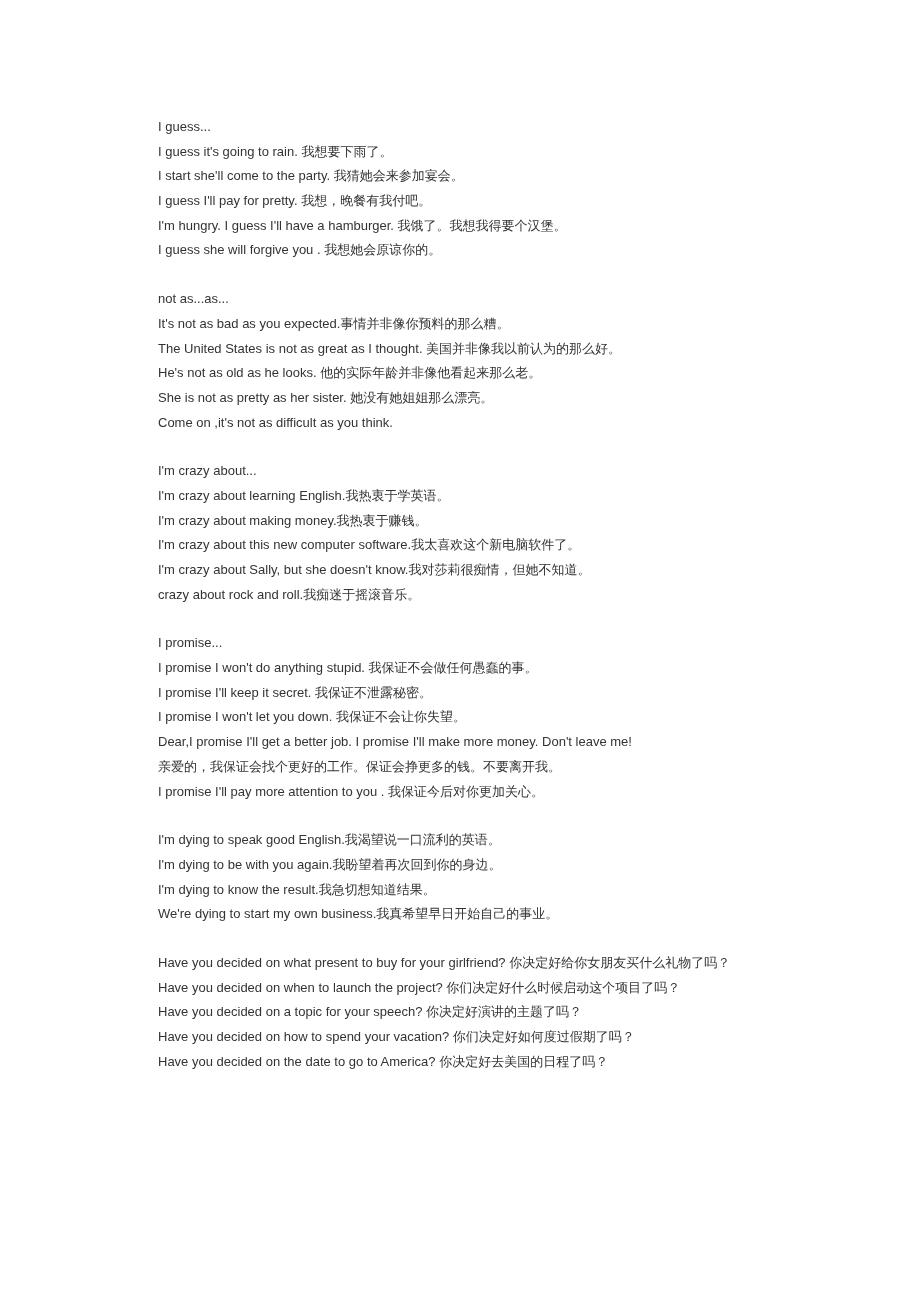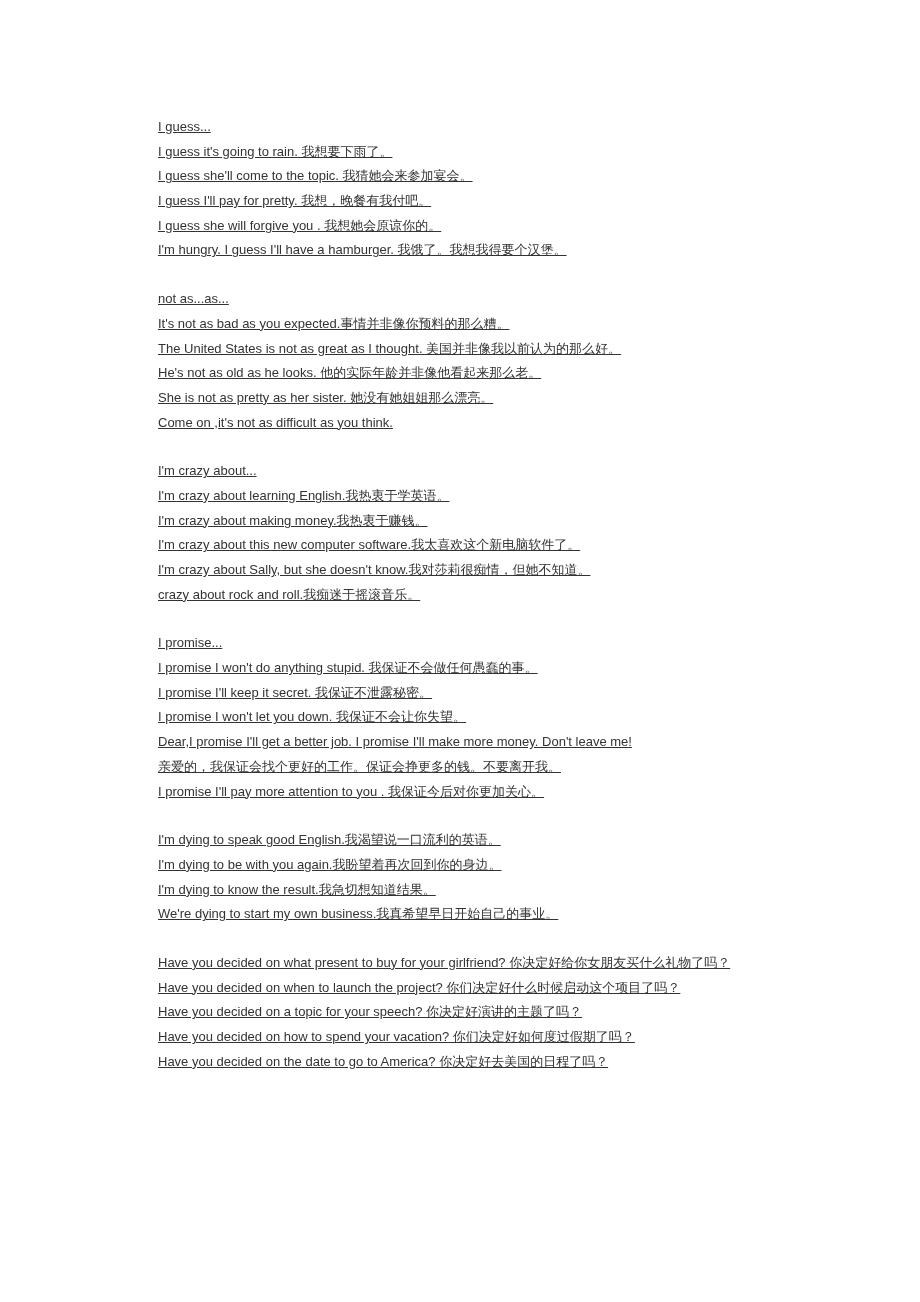--- a/index.html
+++ b/index.html
@@ -7,33 +7,33 @@
       width: 920px;
       min-height: 1302px;
       background: #ffffff;
       font-family: Arial, "Microsoft YaHei", sans-serif;
       font-size: 13px;
       color: #333333;
       padding: 115px 158px 60px 158px;
       line-height: 1.9;
     }
     .section { margin-bottom: 24px; }
-    .line { display: block; text-decoration: underline; }
+    .line { display: block; }
   </style>
 </head>
 <body>
 
 <div id="doc">
     <div class="section">
       <span class="line">I guess...</span>
       <span class="line">I guess it's going to rain.  我想要下雨了。</span>
-      <span class="line">I guess she'll come to the topic.  我猜她会来参加宴会。</span>
+      <span class="line">I start she'll come to the party.  我猜她会来参加宴会。</span>
       <span class="line">I guess I'll pay for pretty.  我想，晚餐有我付吧。</span>
+      <span class="line">I'm hungry. I guess I'll have a hamburger.  我饿了。我想我得要个汉堡。</span>
       <span class="line">I guess she will forgive you .  我想她会原谅你的。</span>
-      <span class="line">I'm hungry. I guess I'll have a hamburger.  我饿了。我想我得要个汉堡。</span>
     </div>
     <div class="section">
       <span class="line">not as...as...</span>
       <span class="line">It's not as bad as you expected.事情并非像你预料的那么糟。</span>
       <span class="line">The United States is not as great as I thought.  美国并非像我以前认为的那么好。</span>
       <span class="line">He's not as old as he looks.  他的实际年龄并非像他看起来那么老。</span>
       <span class="line">She is not as pretty as her sister.  她没有她姐姐那么漂亮。</span>
       <span class="line">Come on ,it's not as difficult as you think.</span>
     </div>
     <div class="section">

